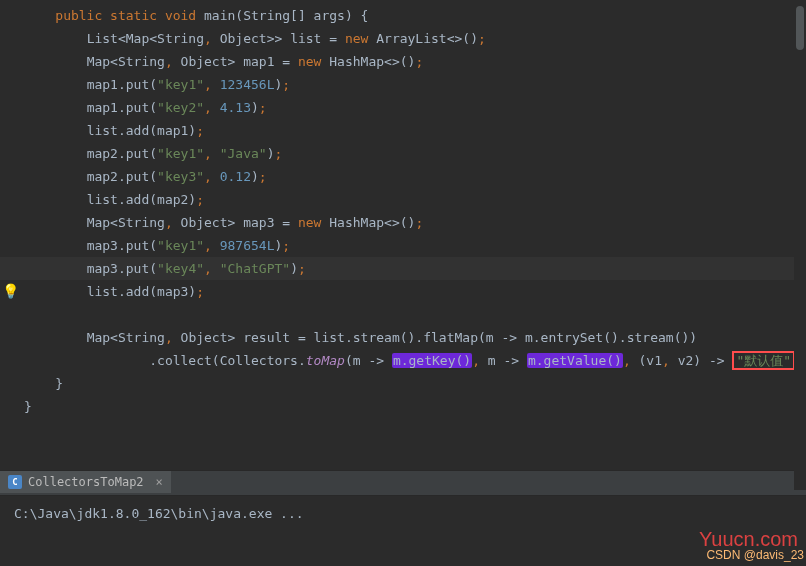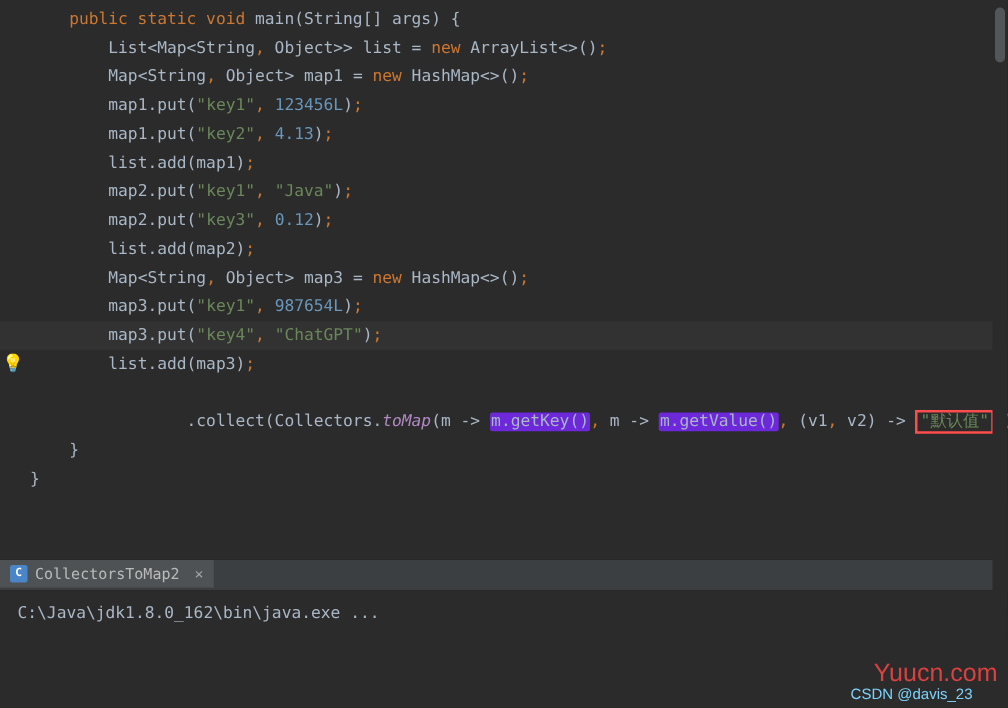--- a/index.html
+++ b/index.html
@@ -92,23 +92,23 @@
   position: absolute;
   right: 8px;
   top: 528px;
   color: #ef4444;
   font-size: 20px;
   font-family: sans-serif;
   opacity: 0.9;
 }
 .csdn {
   position: absolute;
-  right: 28px;
+  right: 2px;
   bottom: 4px;
-  color: #7dd3fc;
+  color: #fdba74;
   font-size: 12px;
   font-family: sans-serif;
 }
 .scroll-v {
   position: absolute;
   right: 0; top: 0; width: 12px; height: 490px;
   background: #2b2b2b;
 }
 .scroll-thumb {
   position: absolute;
@@ -143,20 +143,21 @@
   <div class="line"><div class="gutter"><div class="fold-line"></div></div><div class="code"><span>        </span><span>Map&lt;String</span><span class="comma">,</span><span> Object&gt; map3 = </span><span class="kw">new</span><span> HashMap&lt;&gt;()</span><span class="comma">;</span></div></div>
 
   <div class="line"><div class="gutter"><div class="fold-line"></div></div><div class="code"><span>        </span><span>map3.put(</span><span class="str">"key1"</span><span class="comma">,</span><span> </span><span class="num">987654L</span><span>)</span><span class="comma">;</span></div></div>
 
   <div class="line hl-line"><div class="gutter"><span class="bulb">💡</span></div><div class="code"><span>        </span><span>map3.put(</span><span class="str">"key4"</span><span class="comma">,</span><span> </span><span class="str">"ChatGPT"</span><span>)</span><span class="comma">;</span></div></div>
 
   <div class="line"><div class="gutter"><div class="fold-line"></div></div><div class="code"><span>        </span><span>list.add(map3)</span><span class="comma">;</span></div></div>
 
   <div class="line"><div class="gutter"><div class="fold-line"></div></div><div class="code"> </div></div>
 
+  <div class="line"><div class="gutter"><div class="fold-line"></div></div><div class="code"><span>        </span><span>Map&lt;String</span><span class="comma">,</span><span> Object&gt; result = list.stream().flatMap(m -&gt; m.entrySet().stream())</span></div></div>
 
   <div class="line"><div class="gutter"><div class="fold-line"></div></div><div class="code"><span>                </span><span>.collect(Collectors.</span><span class="mtd-s">toMap</span><span>(m -&gt; </span><span class="hl-usage">m.getKey()</span><span class="comma">,</span><span> m -&gt; </span><span class="hl-usage">m.getValue()</span><span class="comma">,</span><span> (v1</span><span class="comma">,</span><span> v2) -&gt; </span><span class="red-box str">"默认值"</span><span>))</span></div></div>
 
 
   <div class="line"><div class="gutter"><div class="fold-line"></div></div><div class="code"><span>    </span><span>}</span></div></div>
 
   <div class="line"><div class="gutter"></div><div class="code"><span>}</span></div></div>
 
   <div class="scroll-v">
     <div class="scroll-thumb"></div>

